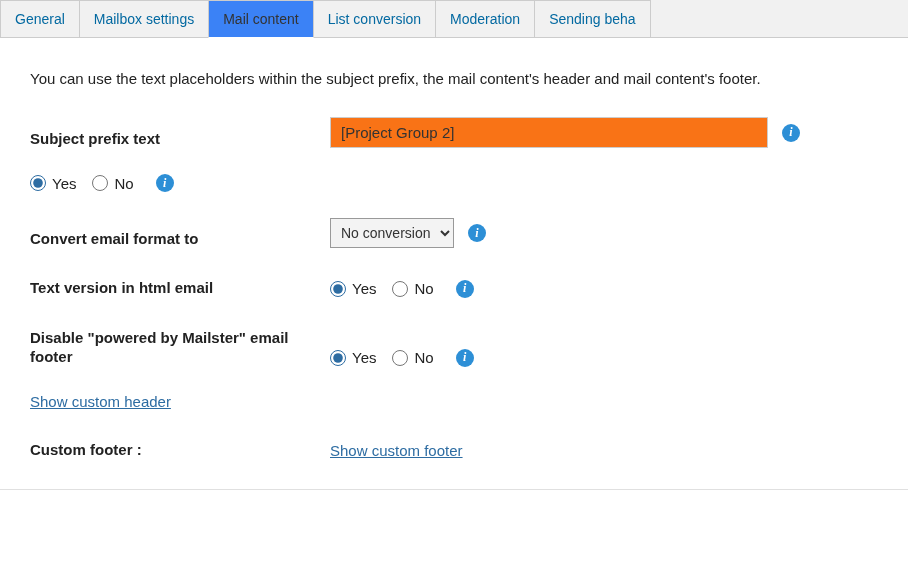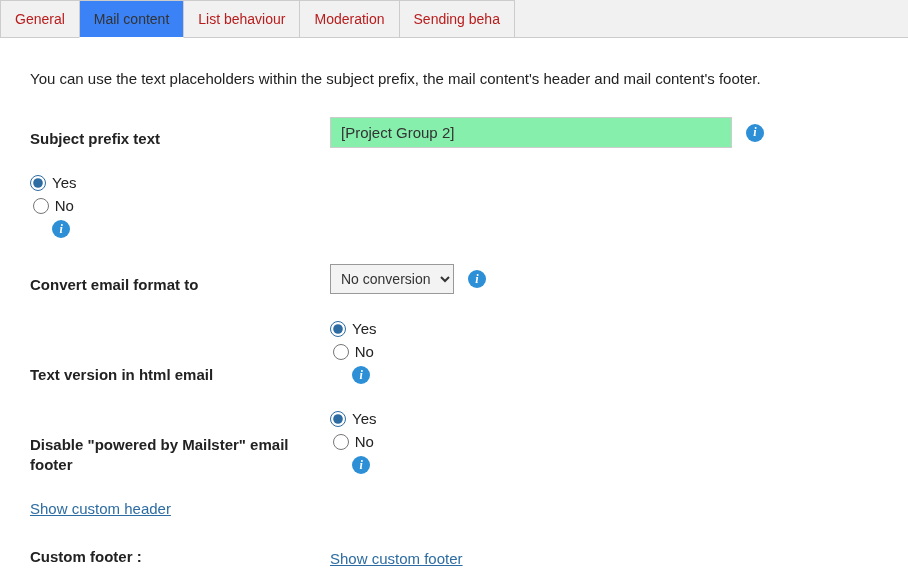--- a/index.html
+++ b/index.html
@@ -13,21 +13,21 @@
       color: #333;
       background: #fff;
     }
     .tabs {
       display: flex;
       border-bottom: 1px solid #ccc;
       background: #f1f1f1;
     }
     .tab {
       padding: 10px 14px;
-      color: #b91c1c;
+      color: #0369a1;
       cursor: pointer;
       border: 1px solid #ccc;
       border-bottom: none;
       background: #f1f1f1;
       margin-right: -1px;
       font-size: 14px;
       white-space: nowrap;
     }
     .tab.active {
       background: #3b82f6;
@@ -59,39 +59,38 @@
       color: #222;
       padding-top: 4px;
       line-height: 1.3;
     }
     .form-control {
       display: flex;
       align-items: center;
       gap: 8px;
     }
     .text-input {
-      width: 402px;
+      width: 438px;
       padding: 6px 10px;
       font-size: 15px;
       border: 1px solid #ccc;
-      background: #86efac;
+      background: #f97316;
       color: #333;
     }
     .select-input {
       padding: 5px 6px;
       font-size: 14px;
       border: 1px solid #999;
       background: #f3f3f3;
       color: #333;
     }
     .radio-group {
       display: flex;
       align-items: center;
       gap: 6px;
-      flex-direction: column;
     }
     .radio-option {
       display: flex;
       align-items: center;
       gap: 6px;
       margin-right: 10px;
     }
     input[type="radio"] {
       width: 16px;
       height: 16px;
@@ -123,22 +122,23 @@
       text-decoration: underline;
       cursor: pointer;
       font-size: 15px;
     }
   </style>
 </head>
 <body>
 
 <div class="tabs">
   <div class="tab">General</div>
+  <div class="tab">Mailbox settings</div>
   <div class="tab active">Mail content</div>
-  <div class="tab">List behaviour</div>
+  <div class="tab">List conversion</div>
   <div class="tab">Moderation</div>
   <div class="tab">Sending beha</div>
 </div>
 
 <div class="content">
   <p class="intro">You can use the text placeholders within the subject prefix, the mail content's header and mail content's footer.</p>
 
   <div class="form-row">
     <div class="form-label">Subject prefix text</div>
     <div class="form-control">

